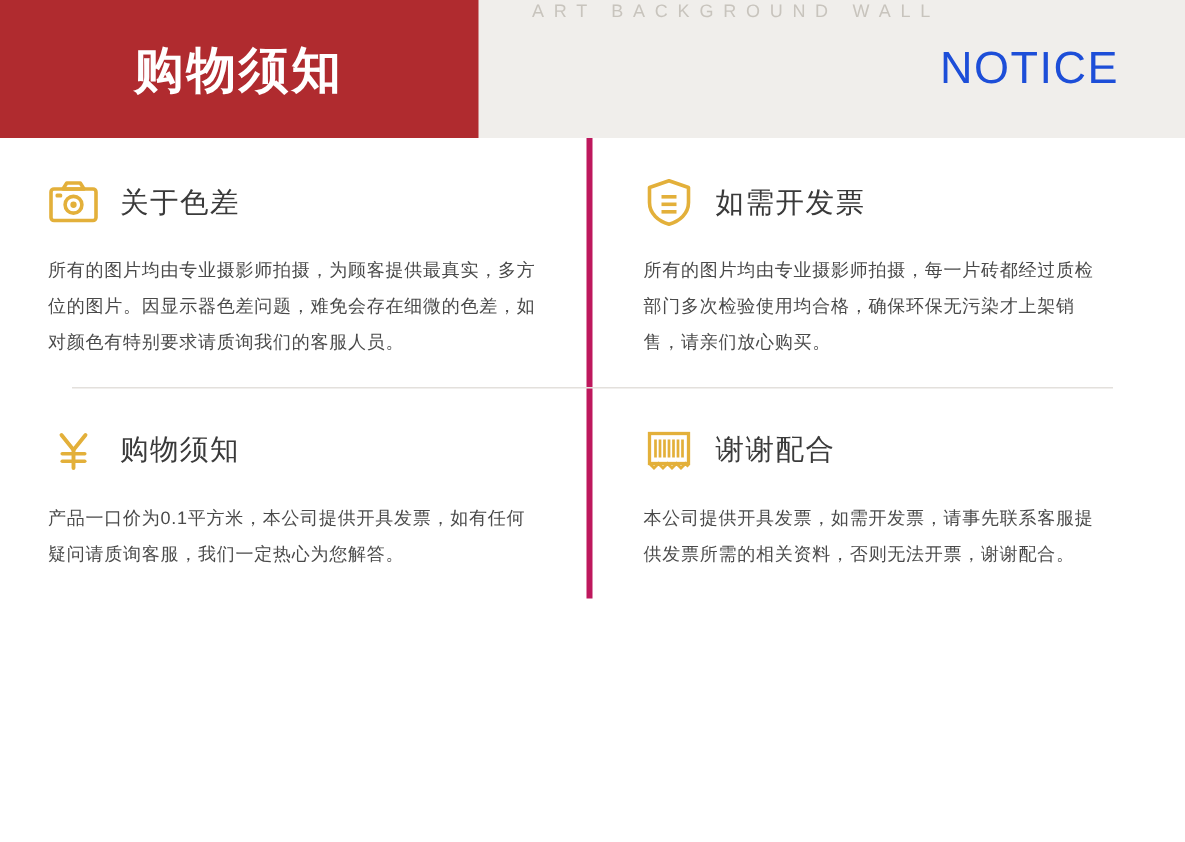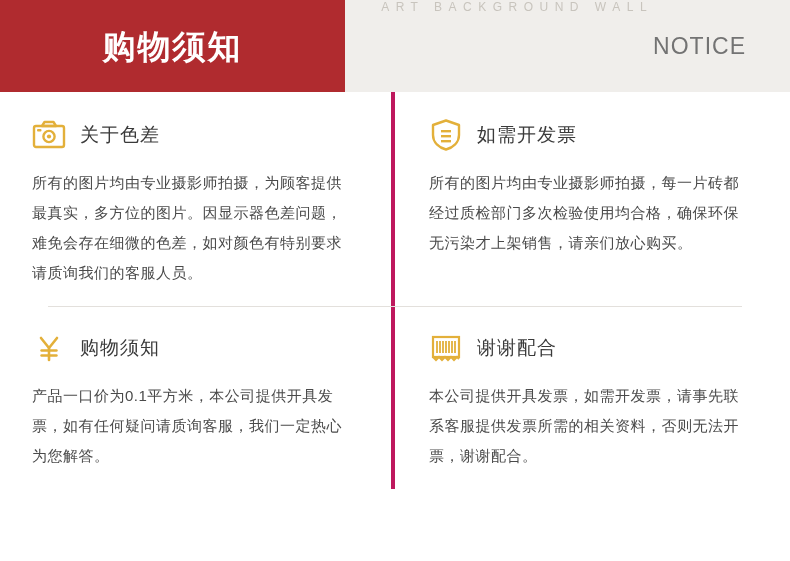--- a/index.html
+++ b/index.html
@@ -57,22 +57,22 @@
     font-size: 12px;
     letter-spacing: 6.5px;
     margin-bottom: 2px;
     white-space: nowrap;
   }
   .header-eng-big-row {
     display: flex;
     align-items: center;
   }
   .header-eng-big {
-    color: #737373;
-    font-size: 23px;
+    color: #1d4ed8;
+    font-size: 30px;
     letter-spacing: 1px;
     line-height: 1;
     white-space: nowrap;
     font-weight: normal;
   }
   .header-rule {
     height: 1px;
     background: #cfcbc4;
     flex: 1;
     margin-left: 16px;
@@ -114,21 +114,21 @@
     align-items: center;
     gap: 14px;
     margin-bottom: 16px;
   }
   .cell-title {
     font-size: 19px;
     color: #3a3a3a;
     letter-spacing: 1px;
   }
   .cell-body {
-    font-size: 15px;
+    font-size: 12px;
     color: #4a4a4a;
     line-height: 2.0;
     letter-spacing: 0.5px;
   }
   .icon {
     width: 34px;
     height: 34px;
     flex: 0 0 34px;
     display: block;
   }

